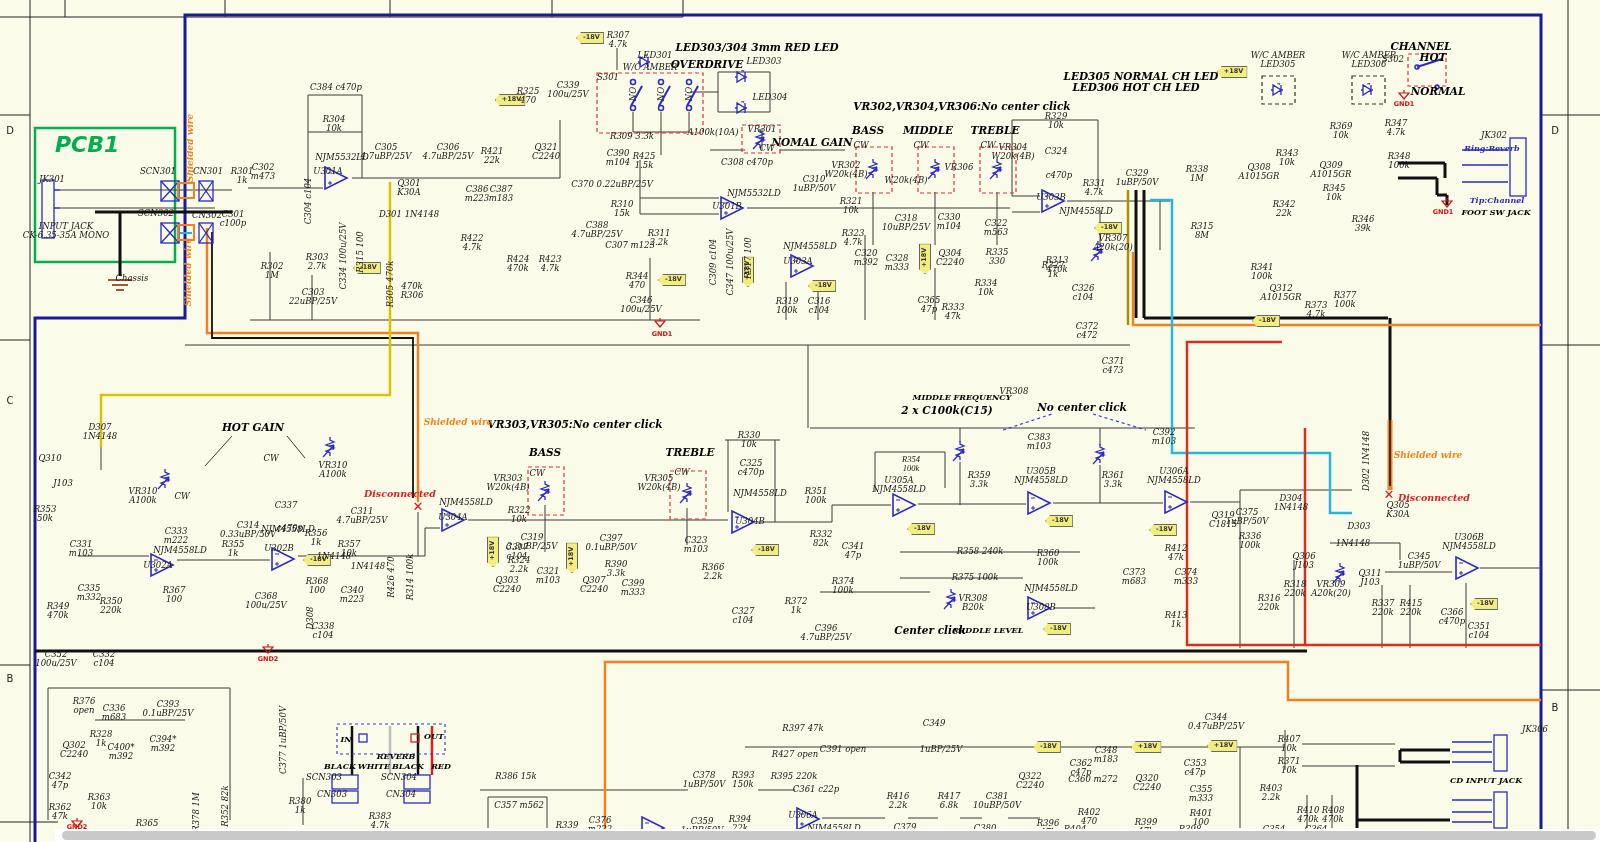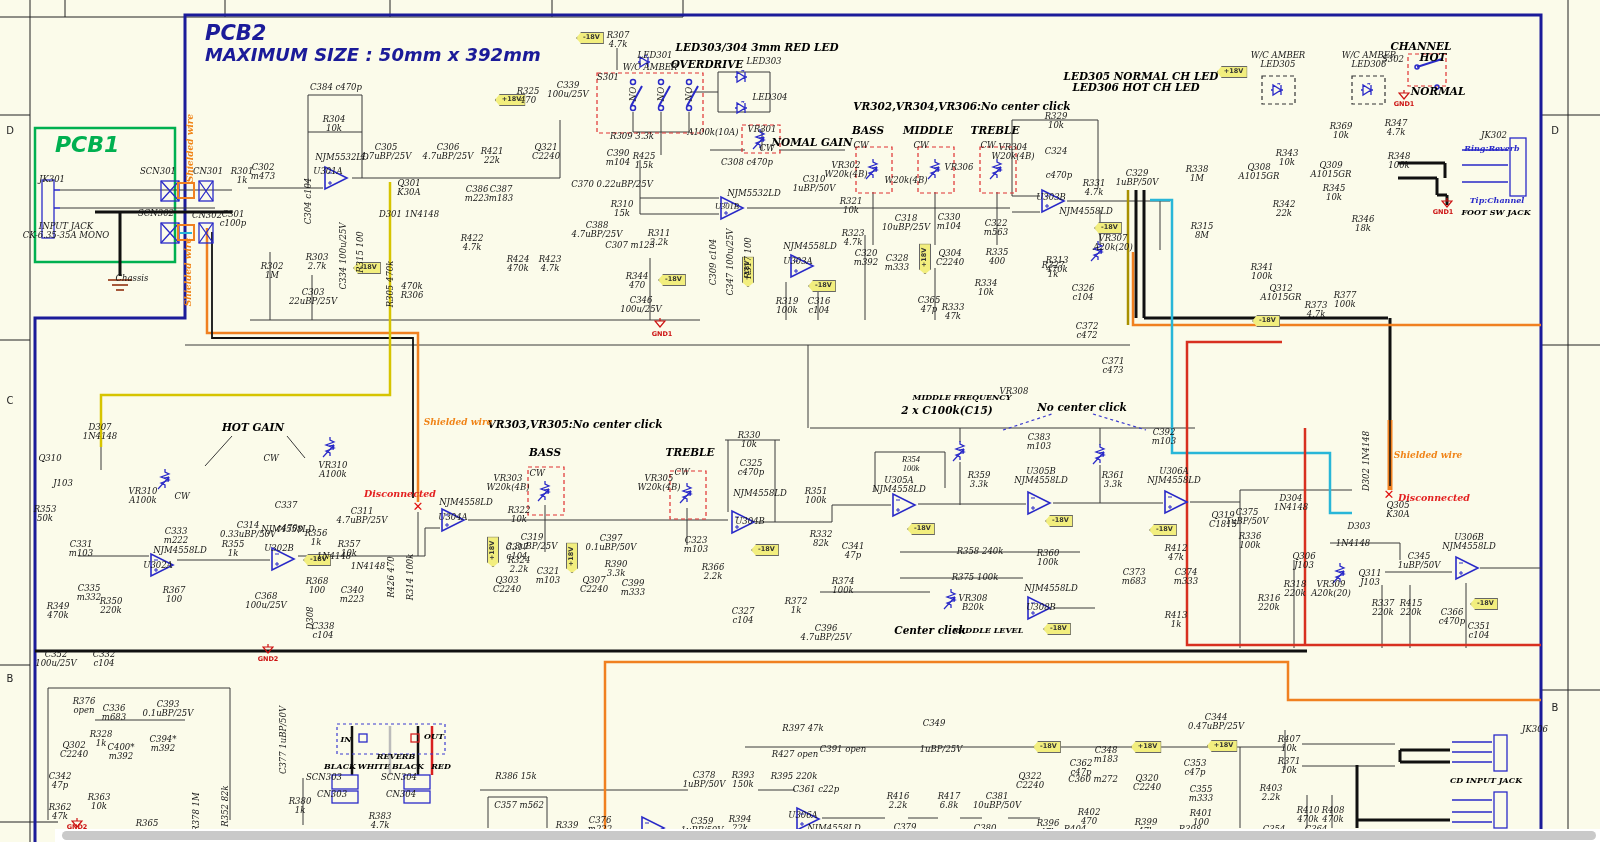--- a/index.html
+++ b/index.html
@@ -217,24 +217,20 @@
       <circle cx="633" cy="108" r="2.5"></circle>
         <circle cx="661" cy="108" r="2.5"></circle>
         <circle cx="689" cy="108" r="2.5"></circle>
       <path d="M631,106 L642,86 M659,106 L670,86 M687,106 L698,86" stroke-width="2"></path>
       <circle cx="1417" cy="67" r="2"></circle>
         <circle cx="1437" cy="87" r="2"></circle>
       <path d="M1417,67 L1442,59" stroke-width="2"></path>
     </g>
   </svg>
 
-  <div id="pcb2-title">
-    <div>PCB2</div>
-    <div id="pcb2-size">MAXIMUM SIZE : 50mm x 392mm</div>
-  </div>
   <div id="pcb1-title">PCB1</div>
 
   <div id="labels">
       <span class="L n" style="left: 757px; top: 47px;">LED303/304 3mm RED LED</span>
       <span class="L n" style="left: 707px; top: 64px;">OVERDRIVE</span>
       <span class="L n" style="left: 812px; top: 142px;">NOMAL GAIN</span>
       <span class="L n" style="left: 962px; top: 106px;">VR302,VR304,VR306:No center click</span>
       <span class="L n" style="left: 1141px; top: 76px;">LED305 NORMAL CH LED</span>
       <span class="L n" style="left: 1136px; top: 87px;">LED306 HOT CH LED</span>
       <span class="L n" style="left: 1421px; top: 46px;">CHANNEL</span>
@@ -357,21 +353,21 @@
 m104</span>
       <span class="L " style="left: 644px; top: 161px;">R425
 1.5k</span>
       <span class="L " style="left: 612px; top: 185px;">C370  0.22uBP/25V</span>
       <span class="L " style="left: 713px; top: 133px;">A100k(10A)</span>
       <span class="L " style="left: 762px; top: 130px;">VR301</span>
       <span class="L " style="left: 747px; top: 163px;">C308  c470p</span>
       <span class="L " style="left: 796px; top: 184px; margin-left: 18px;">C310
 1uBP/50V</span>
       <span class="L " style="left: 754px; top: 194px;">NJM5532LD</span>
-      <span class="L " style="left: 727px; top: 207px; font-family: Liberation Serif, serif;">U301B</span>
+      <span class="L " style="left: 727px; top: 207px;">U301B</span>
       <span class="L " style="left: 622px; top: 209px;">R310
 15k</span>
       <span class="L " style="left: 597px; top: 230px;">C388
 4.7uBP/25V</span>
       <span class="L " style="left: 630px; top: 246px;">C307 m123</span>
       <span class="L " style="left: 659px; top: 238px;">R311
 2.2k</span>
       <span class="L " style="left: 637px; top: 281px;">R344
 470</span>
       <span class="L " style="left: 641px; top: 305px;">C346
@@ -401,21 +397,21 @@
 m104</span>
       <span class="L " style="left: 996px; top: 228px;">C322
 m563</span>
       <span class="L " style="left: 866px; top: 258px;">C320
 m392</span>
       <span class="L " style="left: 897px; top: 263px;">C328
 m333</span>
       <span class="L " style="left: 950px; top: 258px;">Q304
 C2240</span>
       <span class="L " style="left: 997px; top: 257px;">R335
-400</span>
+330</span>
       <span class="L " style="left: 929px; top: 305px;">C365
 47p</span>
       <span class="L " style="left: 953px; top: 312px;">R333
 47k</span>
       <span class="L " style="left: 986px; top: 288px;">R334
 10k</span>
       <span class="L " style="left: 1030px; top: 270px; margin-left: 23px;">R327
 1k</span>
       <span class="L " style="left: 1057px; top: 265px;">R313
 470k</span>
@@ -454,21 +450,21 @@
 10k</span>
       <span class="L " style="left: 1259px; top: 172px;">Q308
 A1015GR</span>
       <span class="L " style="left: 1331px; top: 170px;">Q309
 A1015GR</span>
       <span class="L " style="left: 1334px; top: 193px;">R345
 10k</span>
       <span class="L " style="left: 1284px; top: 209px;">R342
 22k</span>
       <span class="L " style="left: 1363px; top: 224px;">R346
-18k</span>
+39k</span>
       <span class="L " style="left: 1202px; top: 231px;">R315
 8M</span>
       <span class="L " style="left: 1262px; top: 272px;">R341
 100k</span>
       <span class="L " style="left: 1281px; top: 293px;">Q312
 A1015GR</span>
       <span class="L " style="left: 1316px; top: 310px;">R373
 4.7k</span>
       <span class="L " style="left: 1345px; top: 300px;">R377
 100k</span>

